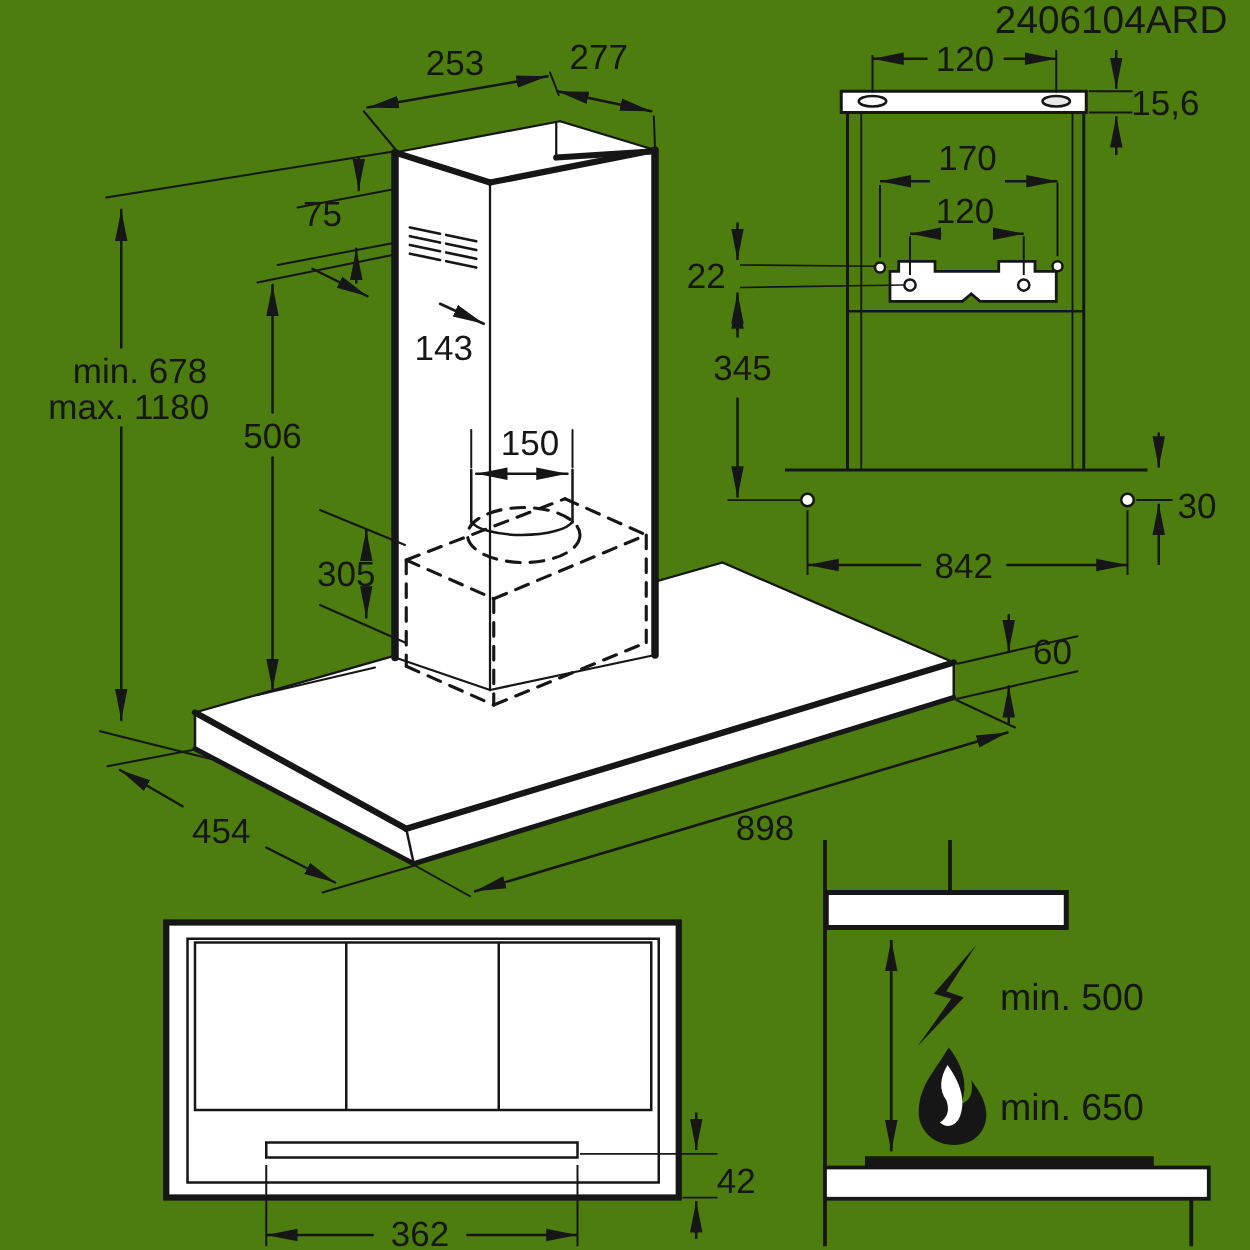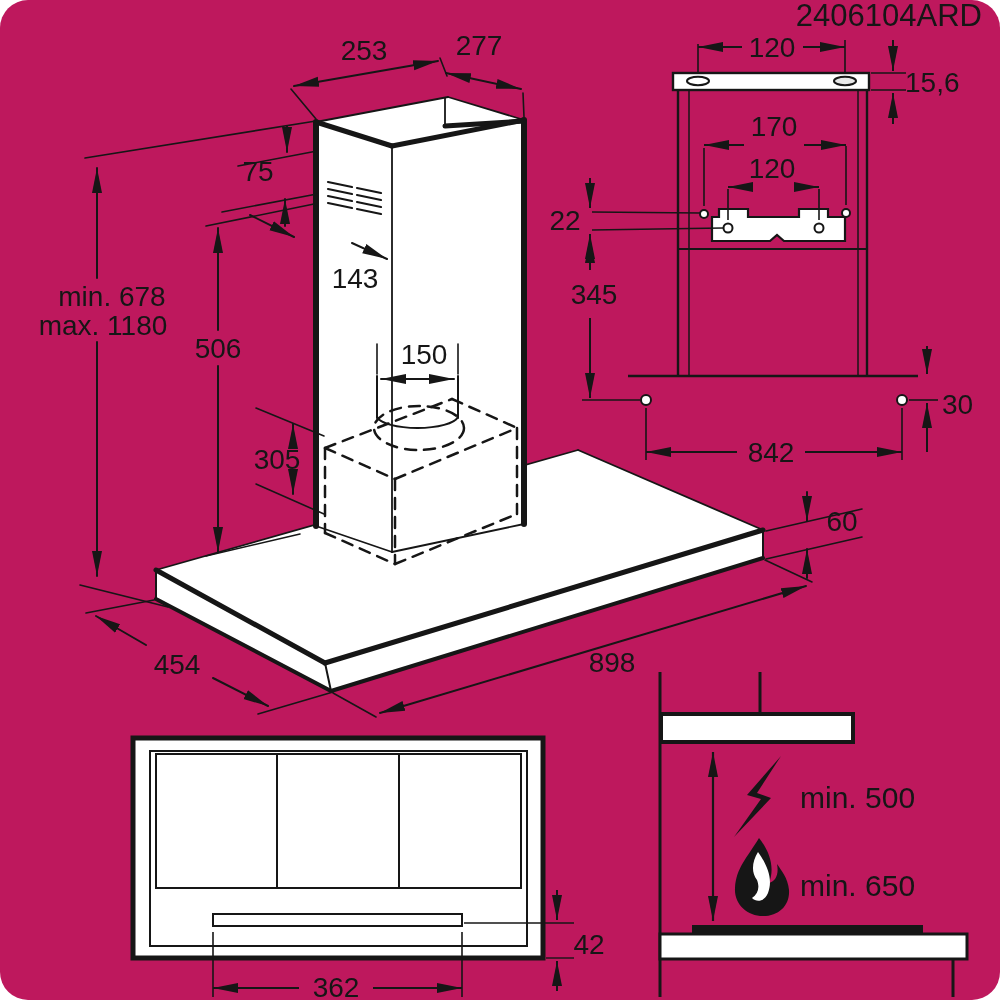--- a/index.html
+++ b/index.html
@@ -1,17 +1,17 @@
 <!DOCTYPE html>
 <html><head>
 <meta charset="utf-8">
 <style>
   html,body{margin:0;padding:0;background:#fff;}
-  .page{position:relative;width:1000px;height:1000px;background:#be185d;
-        font-family:"Liberation Sans", sans-serif;border-radius:28px;}
+  .page{position:relative;width:1000px;height:1000px;background:#4d7c0f;
+        font-family:"Liberation Sans", sans-serif;}
   svg{display:block;}
   .dim-label{font-family:"Liberation Sans", sans-serif;font-size:28px;fill:#161616;}
   .dim-label-lg{font-family:"Liberation Sans", sans-serif;font-size:30px;fill:#161616;}
   .code-label{font-family:"Liberation Sans", sans-serif;font-size:31px;fill:#161616;}
 </style>
 </head>
 <body>
 
 <div class="page">
 <svg viewBox="0 0 1000 1000" width="1000" height="1000">

